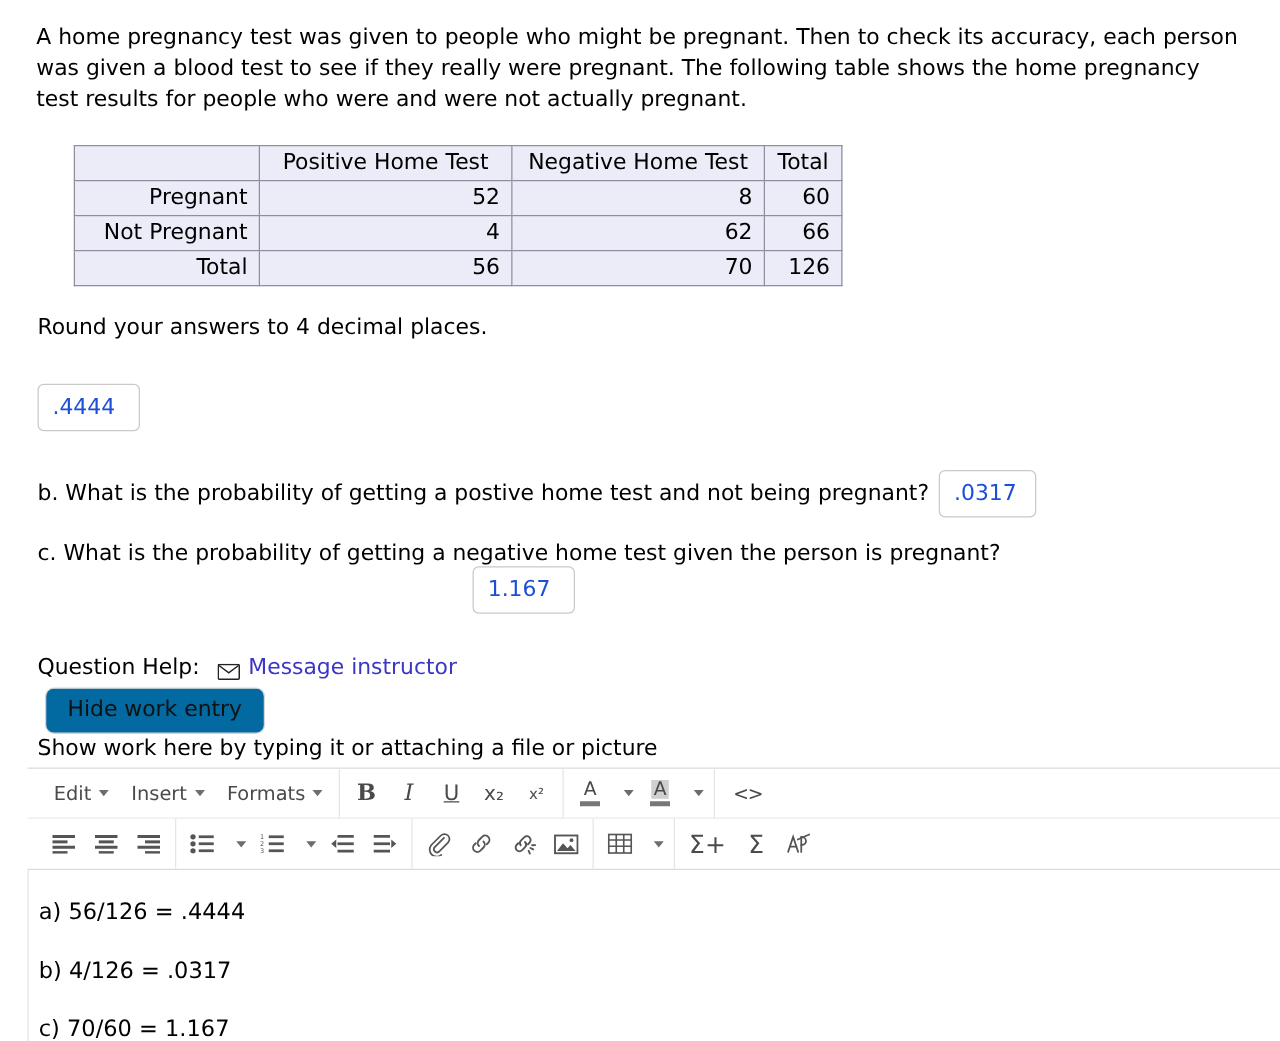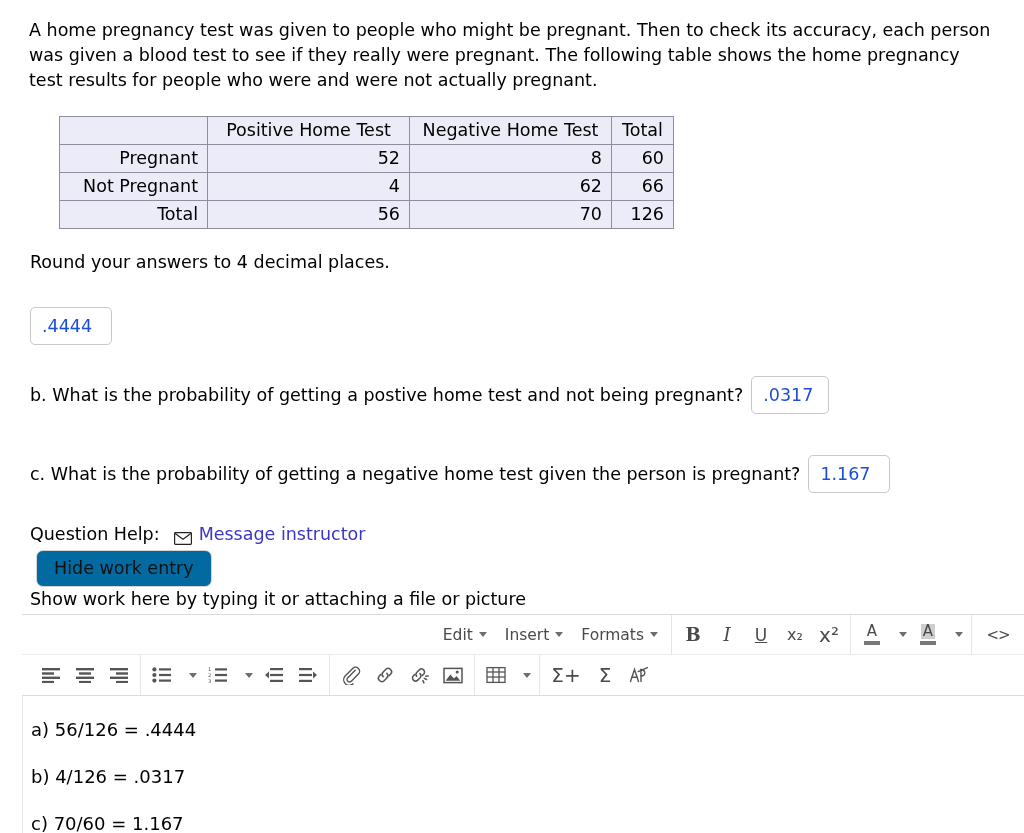--- a/index.html
+++ b/index.html
@@ -56,21 +56,21 @@
   
   .question {
     position: absolute;
     display: flex;
     align-items: center;
     font-size: 17.5px;
     white-space: nowrap;
   }
   .q-a { left: 30px; top: 307px; }
   .q-b { left: 30px; top: 376px; }
-  .q-c { left: 30px; top: 455px; }
+  .q-c { left: 30px; top: 433px; flex-direction: column; }
   .q-text { margin-right: 8px; }
 
   .answer-box {
     display: inline-block;
     border: 1px solid #c9c9c9;
     border-radius: 5px;
     background: #ffffff;
     height: 38px;
     line-height: 36px;
     padding: 0 11px;
@@ -133,21 +133,21 @@
     border-top: 1px solid #dcdcdc;
     border-bottom: 1px solid #dcdcdc;
     background: #fff;
   }
   .tb-row {
     display: flex;
     align-items: center;
     height: 40px;
     padding-left: 8px;
   }
-  .tb-row.row1 { border-bottom: 1px solid #ececec; justify-content: flex-end; }
+  .tb-row.row1 { border-bottom: 1px solid #ececec; }
   .tb-group {
     display: flex;
     align-items: center;
     height: 40px;
     padding: 0 4px;
     border-right: 1px solid #e6e6e6;
   }
   .tb-group.nb { border-right: none; }
 
   .menu-btn {
@@ -177,21 +177,21 @@
     font-size: 16px;
     border-radius: 3px;
   }
   .tb-btn.wide { width: 44px; }
   .tb-btn svg { display: block; }
 
   .glyph-b { font-weight: bold; font-size: 18px; font-family: "DejaVu Serif", serif; }
   .glyph-i { font-style: italic; font-size: 18px; font-family: "DejaVu Serif", serif; }
   .glyph-u { text-decoration: underline; font-size: 17px; }
   .glyph-sub { font-size: 16px; }
-  .glyph-sup { font-size: 20px; }
+  .glyph-sup { font-size: 12px; }
   .glyph-code { font-size: 15px; letter-spacing: -1px; }
   .glyph-sigma { font-size: 20px; font-family: "DejaVu Sans", sans-serif; }
 
   .color-btn {
     display: flex; flex-direction: column; align-items: center;
     justify-content: center;
     width: 26px; height: 30px;
   }
   .color-btn .letter { font-size: 15px; line-height: 15px; color: #4a4a4a; }
   .color-btn .bar { width: 16px; height: 4px; background: #777; margin-top: 2px; }

